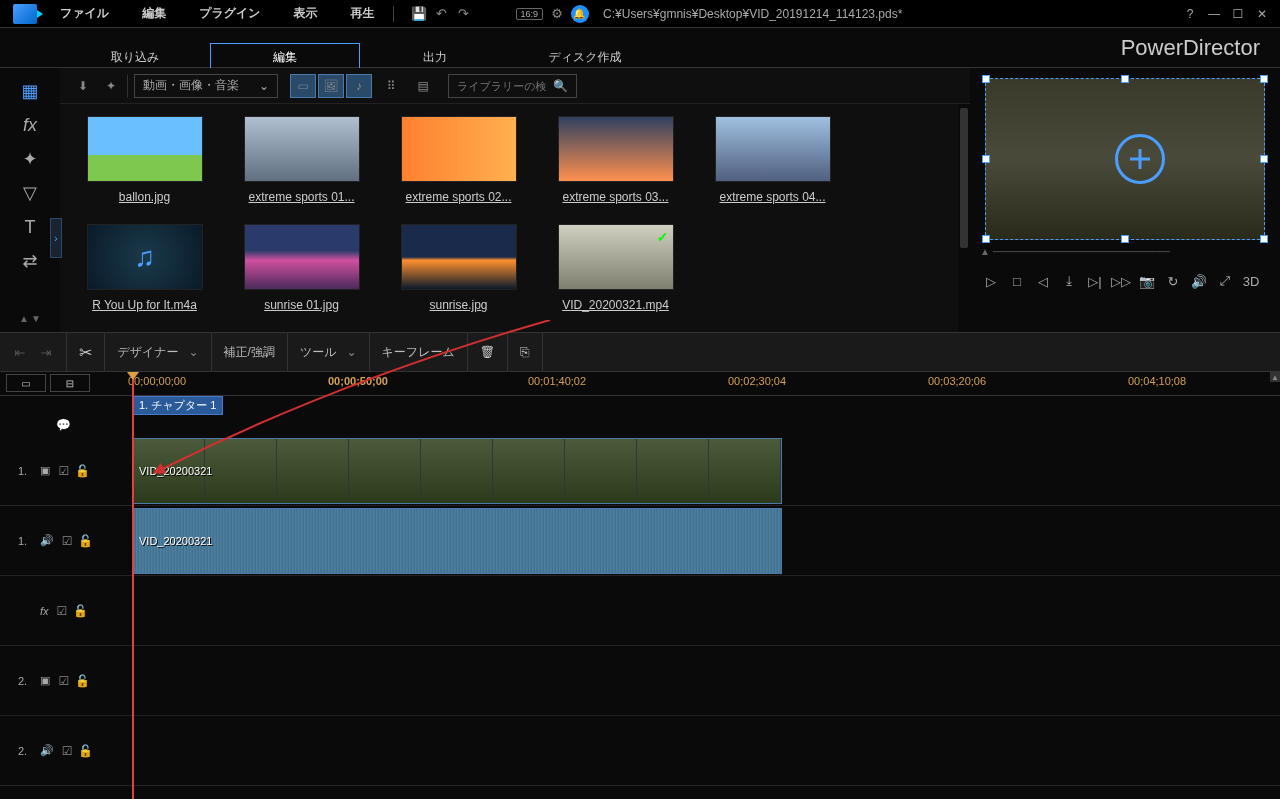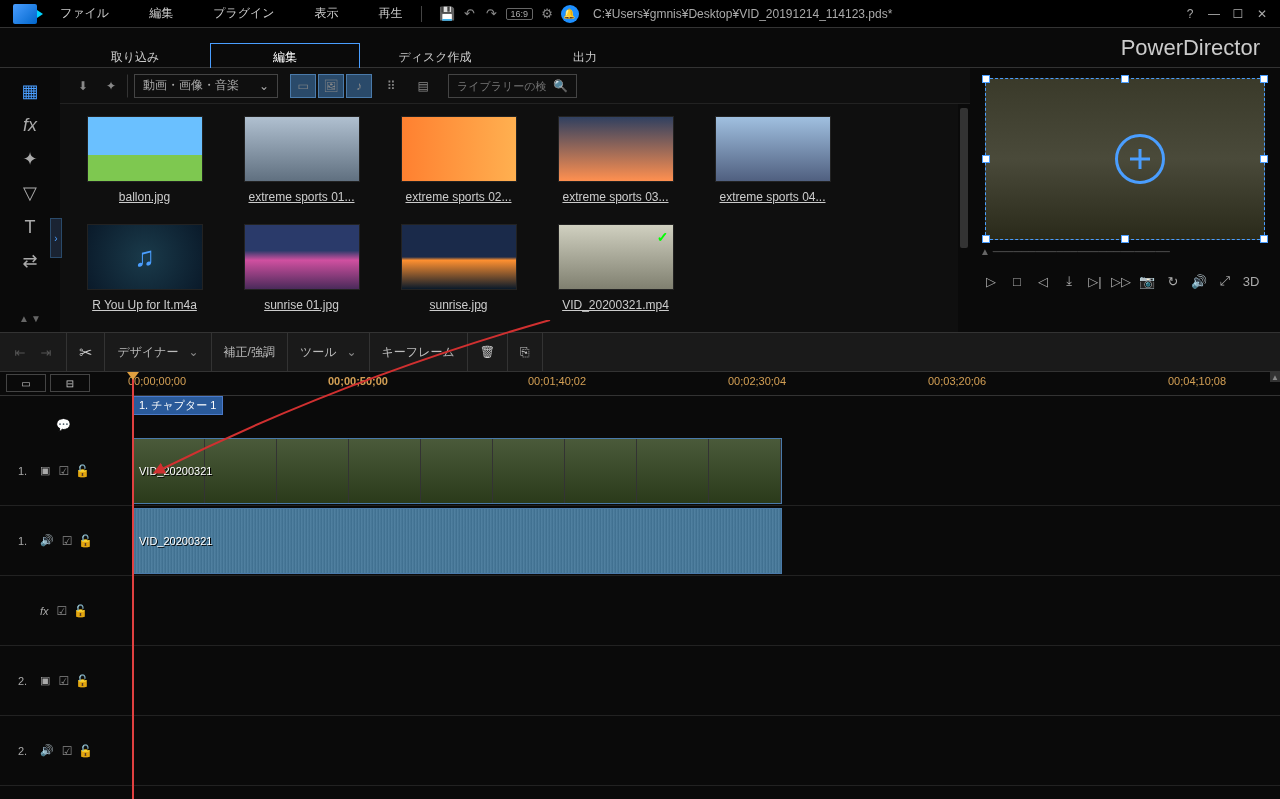--- a/index.html
+++ b/index.html
@@ -3,25 +3,25 @@
 <meta charset="utf-8">
 <style>
 * { margin: 0; padding: 0; box-sizing: border-box; font-family: "Meiryo", sans-serif; }
 body { background: #1a1a1a; color: #ccc; width: 1280px; height: 799px; overflow: hidden; font-size: 12px; }
 
 
 .titlebar { height: 28px; background: #000; display: flex; align-items: center; border-bottom: 1px solid #333; }
 .titlebar .logo { width: 50px; display: flex; justify-content: center; }
 .titlebar .logo-icon { width: 24px; height: 20px; background: linear-gradient(135deg, #4a9eff, #0066cc); border-radius: 2px; position: relative; }
 .titlebar .logo-icon::after { content: ''; position: absolute; right: -6px; top: 6px; border-left: 6px solid #00d4ff; border-top: 4px solid transparent; border-bottom: 4px solid transparent; }
-.menu-items { display: flex; gap: 20px; }
+.menu-items { display: flex; gap: 13px; font-weight: bold; }
 .menu-item { padding: 4px 10px; color: #ccc; cursor: pointer; font-size: 12px; }
 .titlebar-tools { display: flex; gap: 6px; margin-left: 10px; align-items: center; }
 .ticon { width: 16px; height: 16px; display: flex; align-items: center; justify-content: center; color: #888; cursor: pointer; font-size: 13px; }
-.aspect-badge { border: 1px solid #666; padding: 0 4px; font-size: 9px; color: #aaa; border-radius: 2px; }
+.aspect-badge { border: 1px solid #666; padding: 0 4px; font-size: 9px; color: #aaa; border-radius: 2px; margin-left: 38px; }
 .bell { width: 18px; height: 18px; background: #1e90ff; border-radius: 50%; display: flex; align-items: center; justify-content: center; color: #fff; font-size: 10px; }
 .filepath { color: #aaa; margin-left: 8px; }
 .win-controls { margin-left: auto; display: flex; gap: 4px; padding-right: 8px; align-items: center; }
 .win-btn { width: 20px; height: 16px; display: flex; align-items: center; justify-content: center; color: #aaa; cursor: pointer; }
 
 
 .tabrow { height: 40px; background: #0a0a0a; display: flex; align-items: center; padding-left: 60px; border-bottom: 1px solid #333; }
 .tab { width: 150px; height: 30px; display: flex; align-items: center; justify-content: center; color: #ccc; cursor: pointer; margin-top: 20px; }
 .tab.active { border: 1px solid #4a9eff; color: #fff; }
 .brand { margin-left: auto; padding-right: 20px; font-size: 22px; color: #ccc; font-weight: 300; }
@@ -149,22 +149,22 @@
     <span class="win-btn">?</span>
     <span class="win-btn">—</span>
     <span class="win-btn">☐</span>
     <span class="win-btn">✕</span>
   </div>
 </div>
 
 <div class="tabrow">
   <div class="tab">取り込み</div>
   <div class="tab active">編集</div>
+  <div class="tab">出力</div>
   <div class="tab">ディスク作成</div>
-  <div class="tab">出力</div>
   <div class="brand">PowerDirector</div>
 </div>
 
 <div class="main">
   <div class="sidebar">
     <div class="side-icon active">▦</div>
     <div class="side-icon">
         <i>fx</i>
       </div>
     <div class="side-icon">✦</div>
@@ -309,21 +309,21 @@
     <div class="tl-tools">
       <span class="tl-tool">▭</span>
       <span class="tl-tool">⊟</span>
     </div>
     <div class="tl-ruler" id="ruler">
         <span class="tl-tick" style="left: 0px;">00;00;00;00</span>
         <span class="tl-tick" style="left: 200px; font-weight: bold;">00;00;50;00</span>
         <span class="tl-tick" style="left: 400px;">00;01;40;02</span>
         <span class="tl-tick" style="left: 600px;">00;02;30;04</span>
         <span class="tl-tick" style="left: 800px;">00;03;20;06</span>
-        <span class="tl-tick" style="left: 1040px;">00;04;10;08</span>
+        <span class="tl-tick" style="left: 1000px;">00;04;10;08</span>
       </div>
   </div>
   <div class="chapter-row">
       <span class="chapter-label">1. チャプター 1</span>
     </div>
   <div class="comment-icon" style="position:absolute;top:42px">💬</div>
   <div class="tl-body" id="tl-body" style="display: block; margin-top: 22px;">
       <div class="track-row">
         <div class="track-label">
           <span class="tnum">1.</span>

